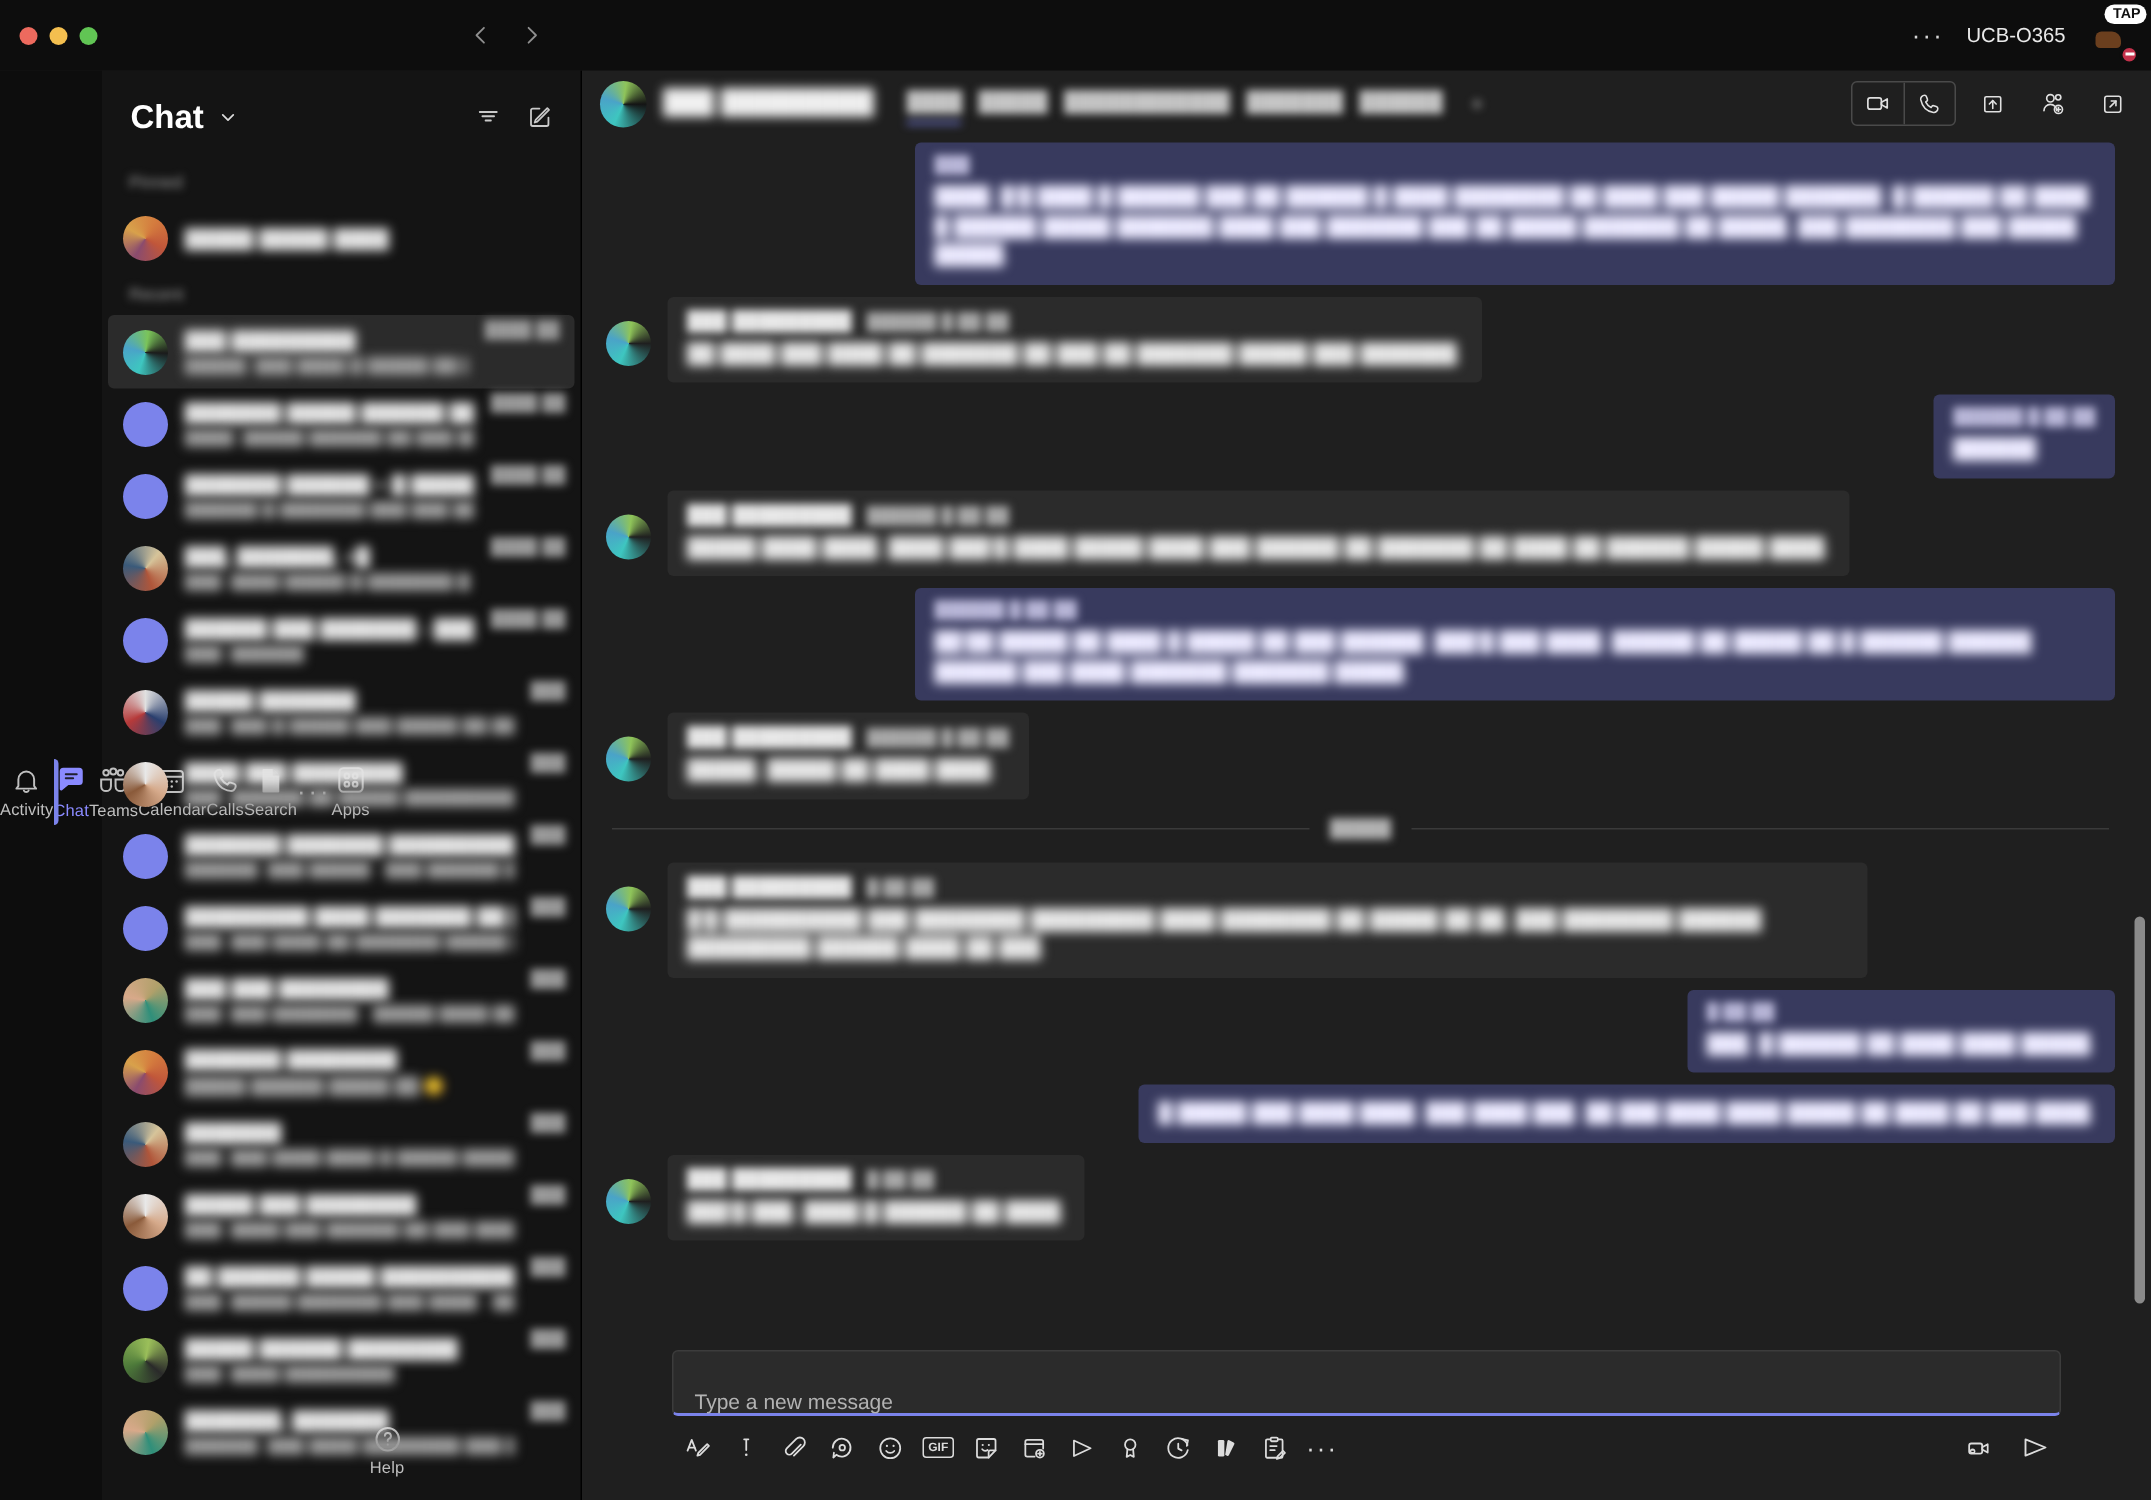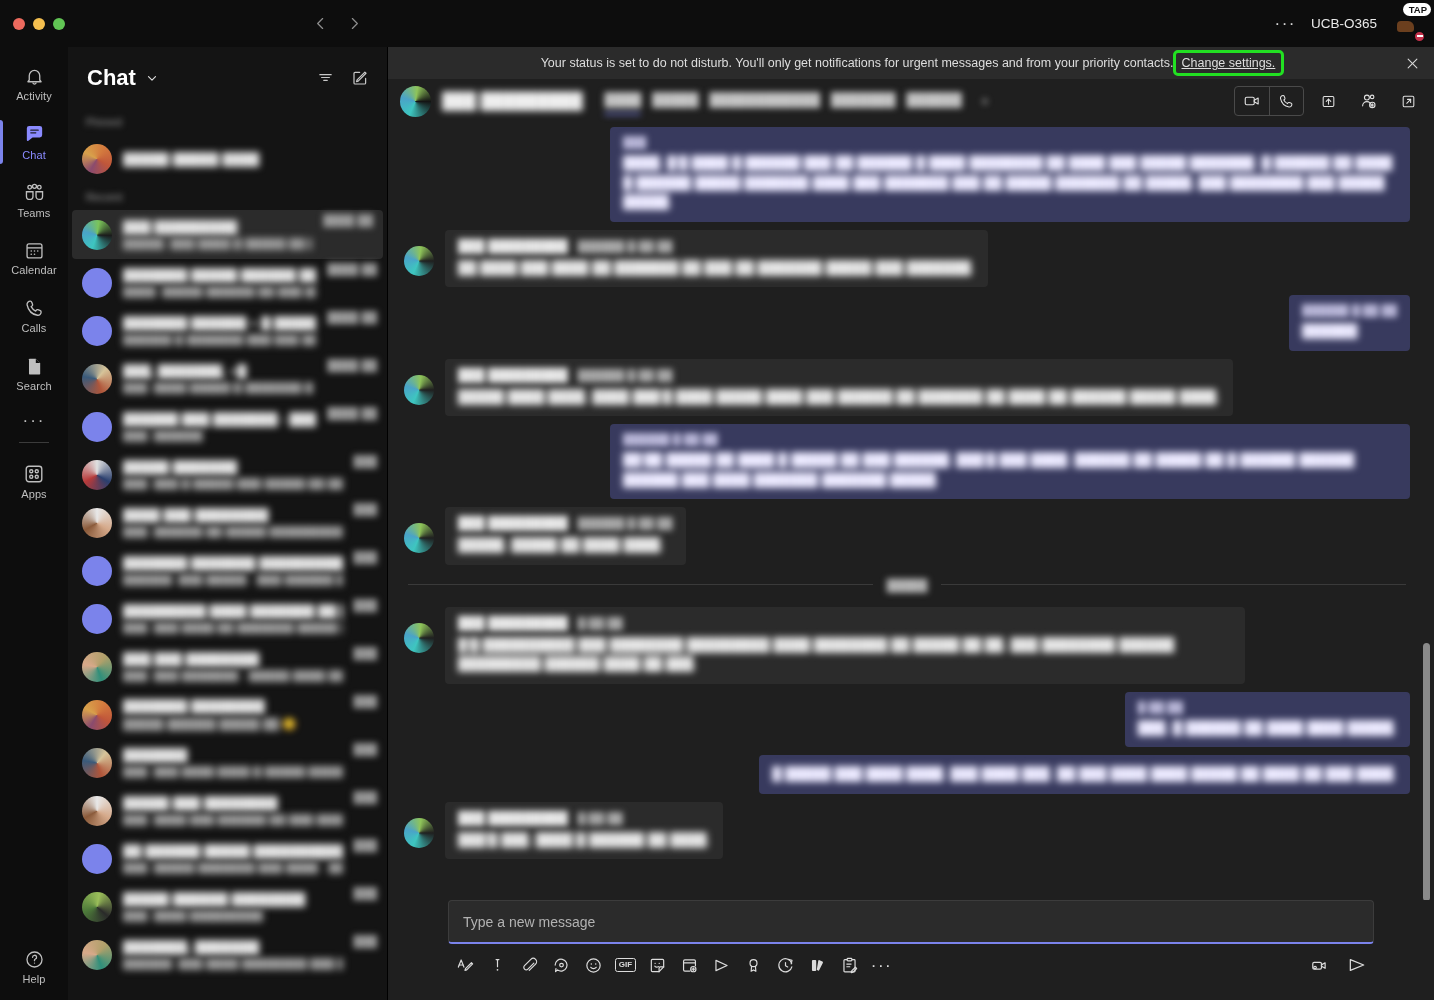--- a/index.html
+++ b/index.html
@@ -86,21 +86,21 @@
     white-space: nowrap;
   }
 
   
   .body { flex: 1; display: flex; min-height: 0; }
 
   
   .rail {
     width: 68px; flex: 0 0 68px;
     background: #0d0d0d;
-    display: flex; flex-direction: column; align-items: center;
+    display: flex; flex-direction: row; align-items: center;
     padding-top: 8px; position: relative;
   }
   .rail-item {
     width: 68px; height: 58px;
     display: flex; flex-direction: column;
     align-items: center; justify-content: center; gap: 3px;
     color: #bfbfbf; position: relative;
   }
   .rail-item .rl { font-size: 11px; letter-spacing: .1px; }
   .rail-item.active { color: #8a8aff; }
@@ -256,21 +256,21 @@
     position: absolute; right: 4px; top: 520px;
     width: 7px; height: 258px; border-radius: 4px; background: #8a8a8a;
   }
 
   
   .composer { flex: 0 0 auto; padding: 0 60px 14px 60px; }
   .comp-box {
     background: #2b2b2b; border: 1px solid #3c3c3c;
     border-bottom: 2px solid #7b83eb;
     border-radius: 4px; height: 44px;
-    display: flex; align-items: center; padding: 0 14px;
+    display: flex; align-items: flex-end; padding: 0 14px;
   }
   .comp-ph { color: #b2b2b2; font-size: 14px; }
   .comp-bar {
     height: 42px; display: flex; align-items: center;
     gap: 1px; padding: 0 2px;
   }
   .cb-btn {
     width: 31px; height: 31px; border-radius: 4px;
     display: flex; align-items: center; justify-content: center;
     color: #dcdcdc;
@@ -592,30 +592,20 @@
                 <span class="cl-prev blurtx">██████: ███ ████ ████████ ███ ██████</span>
               </span>
               <span class="cl-time blurtx s">███</span>
             </div>
           </div>
       </div>
     </div>
 
     <div class="main">
 
-      <div class="banner">
-        <span class="banner-txt">Your status is set to do not disturb. You'll only get notifications for urgent messages and from your priority contacts.</span>
-        <span class="banner-link">Change settings.</span>
-        <span class="banner-close">
-          <svg width="15" height="15" viewBox="0 0 24 24" fill="none" stroke="currentColor" stroke-width="1.7" stroke-linecap="round">
-              <line x1="5" y1="5" x2="19" y2="19"></line>
-              <line x1="19" y1="5" x2="5" y2="19"></line>
-            </svg>
-        </span>
-      </div>
 
       <div class="chathead">
         <span class="ch-av"></span>
         <span class="ch-name blurtx">███ █████████</span>
         <span class="ch-tabs" id="chat-tabs">
             <span class="ch-tab blurtx s active">████</span>
             <span class="ch-tab blurtx s">█████</span>
             <span class="ch-tab blurtx s">████████████</span>
             <span class="ch-tab blurtx s">███████</span>
             <span class="ch-tab blurtx s">██████</span>

